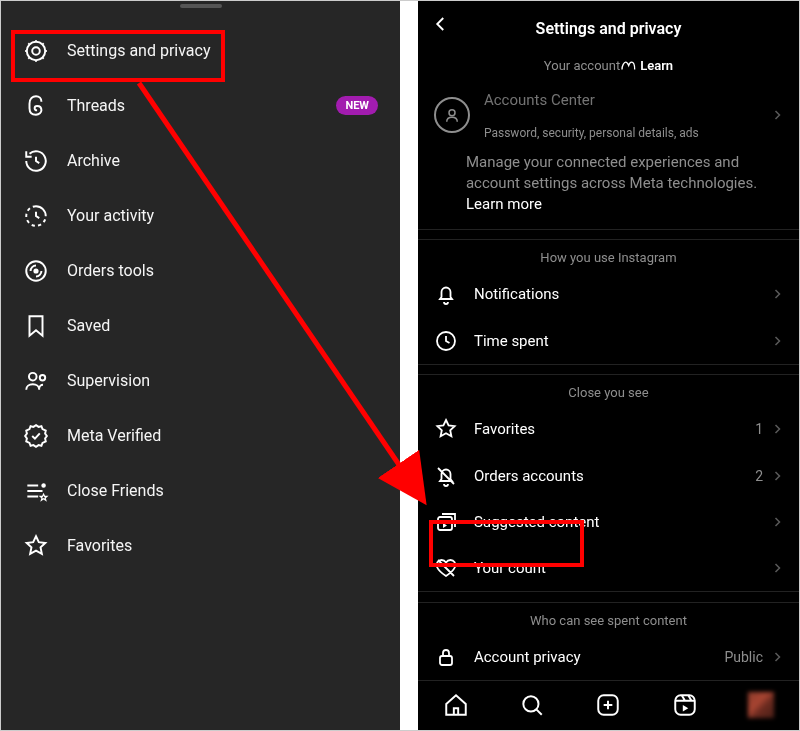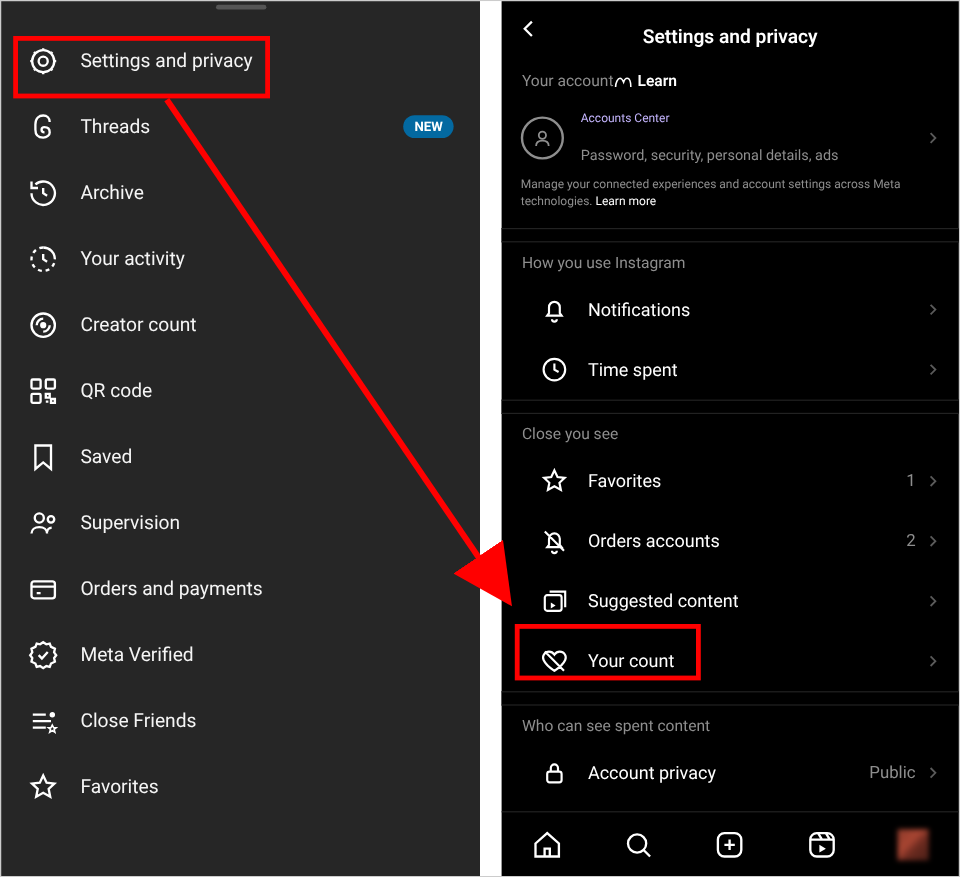--- a/index.html
+++ b/index.html
@@ -8,49 +8,49 @@
 .container { display: flex; width: 800px; height: 731px; position: relative; border: 1px solid #ccc; }
 
 
 .panel-left { width: 400px; height: 100%; background: #262626; color: #fff; position: relative; }
 .handle { width: 42px; height: 4px; background: #555; border-radius: 3px; position: absolute; top: 3px; left: 50%; transform: translateX(-50%); }
 
 .menu-list { padding-top: 22px; }
 .menu-item { display: flex; align-items: center; height: 55px; padding: 0 22px; cursor: pointer; position: relative; }
 .menu-item .icon { width: 26px; height: 26px; display: flex; align-items: center; justify-content: center; flex-shrink: 0; }
 .menu-item .label { margin-left: 18px; font-size: 16px; color: #f5f5f5; }
-.badge-new { background: #0369a1; color: #fff; font-size: 11px; font-weight: 700; padding: 3px 9px; border-radius: 10px; margin-left: auto; }
+.badge-new { background: #a21caf; color: #fff; font-size: 11px; font-weight: 700; padding: 3px 9px; border-radius: 10px; margin-left: auto; }
 
 .highlight-box-1 { position: absolute; top: 29px; left: 10px; width: 214px; height: 52px; border: 4px solid #f00; z-index: 5; pointer-events: none; }
 
 .divider-gap { width: 18px; background: #fff; }
 
 
 .panel-right { width: 382px; height: 100%; background: #000; color: #fff; position: relative; display: flex; flex-direction: column; }
 
 .header { display: flex; align-items: center; justify-content: center; height: 50px; position: relative; padding-top: 8px; }
 .header .back { position: absolute; left: 14px; top: 14px; }
 .header .title { font-size: 16px; font-weight: 600; color: #fff; }
 
-.section-heading { display: flex; align-items: center; justify-content: flex-start; padding: 10px 17px 6px; color: #8e8e8e; font-size: 13px; }
+.section-heading { display: flex; align-items: center; justify-content: center; padding: 10px 17px 6px; color: #8e8e8e; font-size: 13px; }
 .meta-logo { color: #fff; font-size: 13px; font-weight: 600; display: flex; align-items: center; gap: 4px; }
 
 .accounts-center { display: flex; align-items: center; padding: 12px 16px; cursor: pointer; }
 .accounts-center .ac-icon { width: 36px; height: 36px; border: 2px solid #8e8e8e; border-radius: 50%; display: flex; align-items: center; justify-content: center; flex-shrink: 0; }
 .accounts-center .ac-text { margin-left: 14px; flex: 1; }
-.accounts-center .ac-title { font-size: 10px; color: #c4b5fd; }
+.accounts-center .ac-title { font-size: 15px; color: #737373; }
 .accounts-center .ac-sub { font-size: 12px; color: #8e8e8e; margin-top: 17px; }
 .chev-right { color: #5a5a5a; }
 
-.desc { padding: 0 16px 14px; font-size: 10px; color: #8e8e8e; line-height: 1.4; }
+.desc { padding: 0 16px 14px; font-size: 15px; color: #8e8e8e; line-height: 1.4; margin-left: 32px; }
 .desc .learn { color: #fff; }
 
 .sep { height: 12px; background: #000; border-top: 1px solid #222; border-bottom: 1px solid #222; }
 
-.setting-item { display: flex; align-items: center; height: 50px; padding: 0 16px; cursor: pointer; margin-left: 16px; }
+.setting-item { display: flex; align-items: center; height: 50px; padding: 0 16px; cursor: pointer; }
 .setting-item .icon { width: 24px; height: 24px; display: flex; align-items: center; justify-content: center; flex-shrink: 0; }
 .setting-item .label { margin-left: 16px; font-size: 15px; color: #fff; flex: 1; }
 .setting-item .trail { color: #8e8e8e; font-size: 14px; margin-right: 8px; }
 
 .highlight-box-2 { position: absolute; border: 4px solid #f00; top: 519px; left: 428px; width: 155px; height: 47px; z-index: 5; pointer-events: none; }
 
 .bottom-nav { display: flex; align-items: center; justify-content: space-around; height: 54px; border-top: 1px solid #222; margin-top: auto; }
 .nav-btn { width: 26px; height: 26px; display: flex; align-items: center; justify-content: center; cursor: pointer; }
 .profile-pic { width: 26px; height: 26px; background: linear-gradient(135deg, #8b3a2a 0%, #a84532 40%, #6b2a1f 60%, #4a1f17 100%); filter: blur(2px); }
 
@@ -112,34 +112,23 @@
       </div>
 
       <div class="menu-item">
         <span class="icon">
           <svg width="26" height="26" viewBox="0 0 24 24" fill="none" stroke="#fff" stroke-width="1.8">
               <circle cx="12" cy="12" r="9"></circle>
               <path d="M7 12a5 5 0 0 1 5-5M17 12a5 5 0 0 1-5 5"></path>
               <circle cx="12" cy="12" r="1.5" fill="#fff"></circle>
             </svg>
         </span>
-        <span class="label">Creator count</span>
-      </div>
-
-      <div class="menu-item">
-        <span class="icon">
-          <svg width="26" height="26" viewBox="0 0 24 24" fill="none" stroke="#fff" stroke-width="1.8">
-              <rect x="3" y="3" width="7" height="7" rx="1"></rect>
-              <rect x="14" y="3" width="7" height="7" rx="1"></rect>
-              <rect x="3" y="14" width="7" height="7" rx="1"></rect>
-              <path d="M14 14h3v3h-3zM18 18h3v3h-3zM14 20h2"></path>
-            </svg>
-        </span>
-        <span class="label">QR code</span>
-      </div>
+        <span class="label">Orders tools</span>
+      </div>
+
 
       <div class="menu-item">
         <span class="icon">
           <svg width="26" height="26" viewBox="0 0 24 24" fill="none" stroke="#fff" stroke-width="1.8">
               <path d="M6 3h12v18l-6-5-6 5V3z"></path>
             </svg>
         </span>
         <span class="label">Saved</span>
       </div>
 
@@ -148,29 +137,20 @@
           <svg width="26" height="26" viewBox="0 0 24 24" fill="none" stroke="#fff" stroke-width="1.8">
               <circle cx="9" cy="8" r="3.5"></circle>
               <path d="M3 20c0-3 2.5-5 6-5s6 2 6 5"></path>
               <circle cx="18" cy="9" r="2.5"></circle>
               <path d="M15 19c0-2 1.5-3.5 3.5-3.5"></path>
             </svg>
         </span>
         <span class="label">Supervision</span>
       </div>
 
-      <div class="menu-item">
-        <span class="icon">
-          <svg width="26" height="26" viewBox="0 0 24 24" fill="none" stroke="#fff" stroke-width="1.8">
-              <rect x="3" y="6" width="18" height="13" rx="2"></rect>
-              <path d="M3 10h18M7 15h3"></path>
-            </svg>
-        </span>
-        <span class="label">Orders and payments</span>
-      </div>
 
       <div class="menu-item">
         <span class="icon">
           <svg width="26" height="26" viewBox="0 0 24 24" fill="none" stroke="#fff" stroke-width="1.8">
               <path d="M12 2l2.4 1.6L17 3l1 2.6L21 7l-.6 2.8L22 12l-1.6 2.2.6 2.8-3 1.4-1 2.6-2.6-.6L12 22l-2.4-1.6L7 21l-1-2.6L3 17l.6-2.8L2 12l1.6-2.2L3 7l3-1.4L7 3l2.6.6L12 2z"></path>
               <path d="M8.5 12l2.5 2.5 4.5-5"></path>
             </svg>
         </span>
         <span class="label">Meta Verified</span>
       </div>

